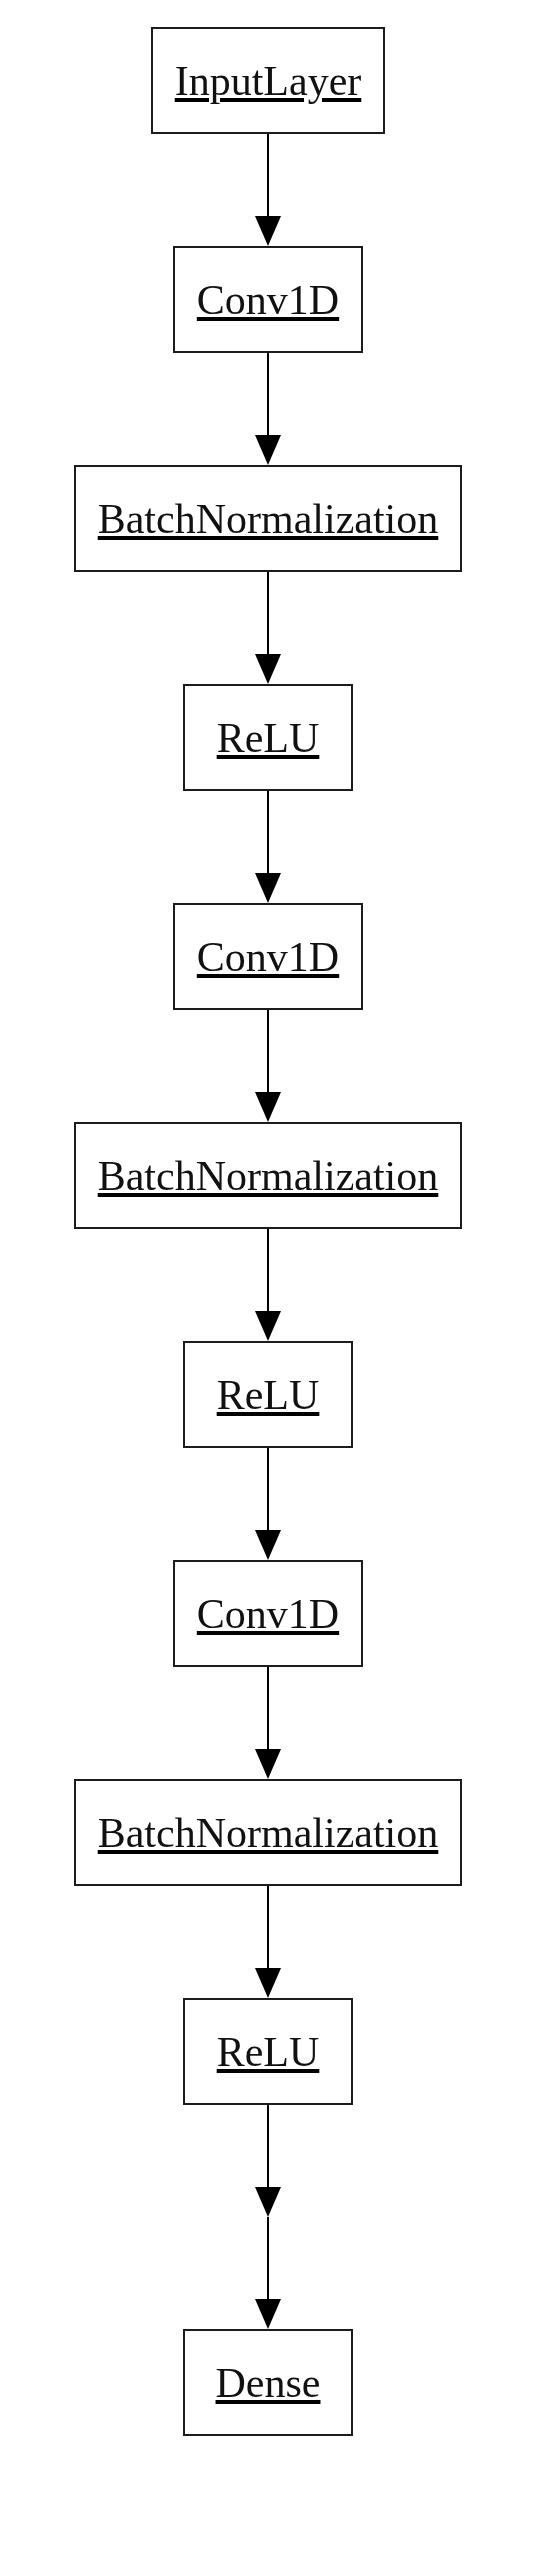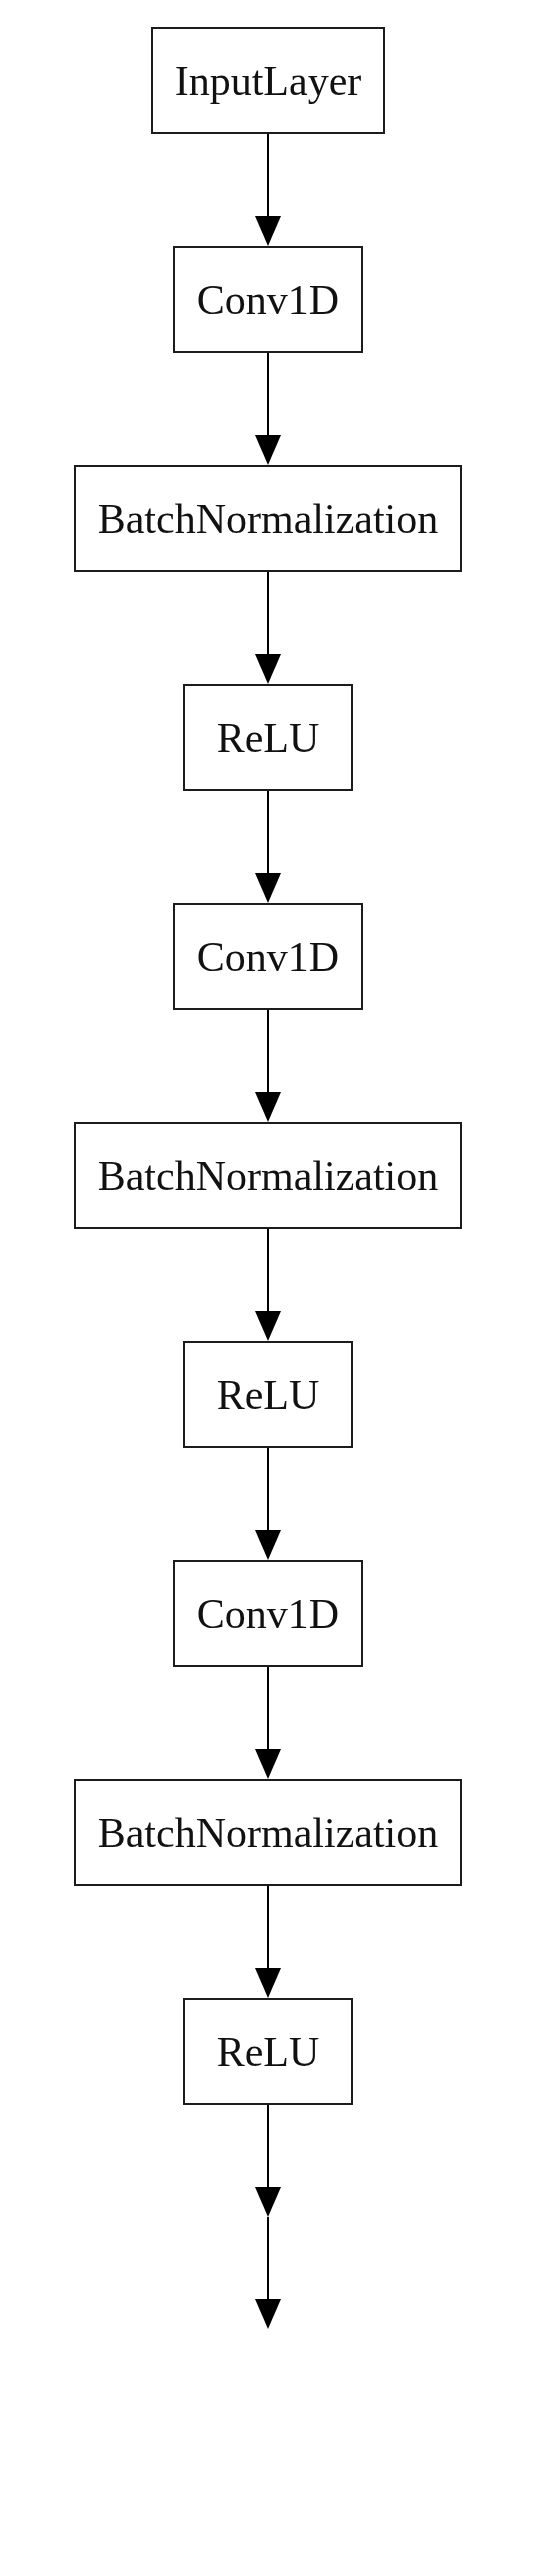--- a/index.html
+++ b/index.html
@@ -14,20 +14,21 @@
     position: relative;
     width: 536px;
     height: 2576px;
     background: var(--background);
     display: flex;
     flex-direction: column;
     align-items: center;
     padding-top: 27.4px;
     font-family: "Liberation Serif", "DejaVu Serif", serif;
     overflow: hidden;
+    text-decoration: underline;
   }
   .node {
     flex: 0 0 auto;
     height: 107px;
     min-width: 170px;
     padding: 0 22px;
     border: 2.7px solid var(--border);
     background: var(--background);
     color: var(--text);
     font-size: 42px;
@@ -132,15 +133,16 @@
     <div class="edge-line"></div>
     <div class="edge-head"></div>
   </div>
 
 
   <div class="edge">
     <div class="edge-line"></div>
     <div class="edge-head"></div>
   </div>
 
+  <div class="node">Dense</div>
 
 </div>
 
 
 </body></html>

